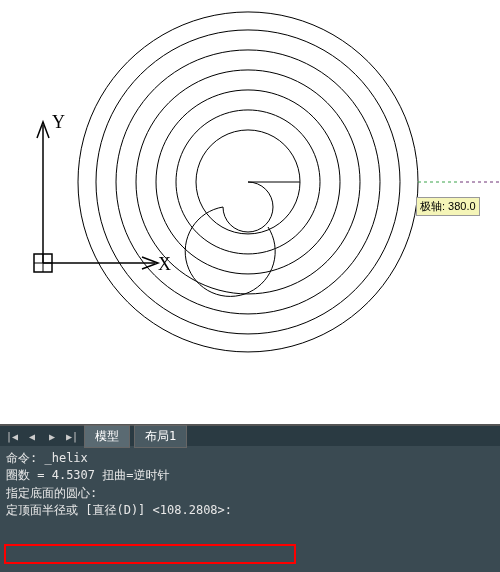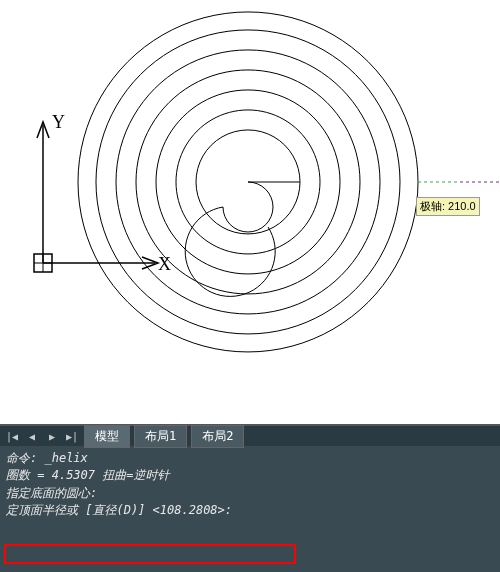--- a/index.html
+++ b/index.html
@@ -75,21 +75,20 @@
     .tab.active {
       background: #5a6a72;
       color: #fff;
     }
     .cmd-lines {
       padding: 4px 6px 0 6px;
       line-height: 1.45;
     }
     .cmd-line {
       white-space: nowrap;
-      font-style: italic;
     }
     .highlight-box {
       position: absolute;
       border: 2px solid #ff0000;
       pointer-events: none;
       left: 4px;
       top: 120px;
       width: 292px;
       height: 20px;
     }
@@ -135,32 +134,31 @@
 
     <line x1="43" y1="263" x2="155" y2="263" stroke="#000" stroke-width="1.5"></line>
     <polyline points="142,257 158,263 142,269" stroke="#000" stroke-width="1.5" fill="none"></polyline>
     <text x="158" y="270" font-size="18" font-family="serif" fill="#000">X</text>
 
     <rect x="34" y="254" width="18" height="18" stroke="#000" fill="none" stroke-width="1.5"></rect>
     <line x1="43" y1="254" x2="43" y2="272" stroke="#000" stroke-width="1"></line>
     <line x1="34" y1="263" x2="52" y2="263" stroke="#000" stroke-width="1"></line>
   </svg>
 
-  <div class="tracking-label">极轴: 210.0</div>
+  <div class="tracking-label">极轴: 380.0</div>
 </div>
 
 <div class="command-panel">
   <div class="tab-bar">
     <span class="nav-btn">|◀</span>
     <span class="nav-btn">◀</span>
     <span class="nav-btn">▶</span>
     <span class="nav-btn">▶|</span>
     <span class="tab active">模型</span>
     <span class="tab">布局1</span>
-    <span class="tab">布局2</span>
   </div>
 
   <div class="cmd-lines">
     <div class="cmd-line">
       <span>命令: </span><span>_helix</span>
     </div>
     <div class="cmd-line">
       <span>圈数 = </span><span>4.5307</span><span>    扭曲=</span><span>逆时针</span>
     </div>
     <div class="cmd-line">

